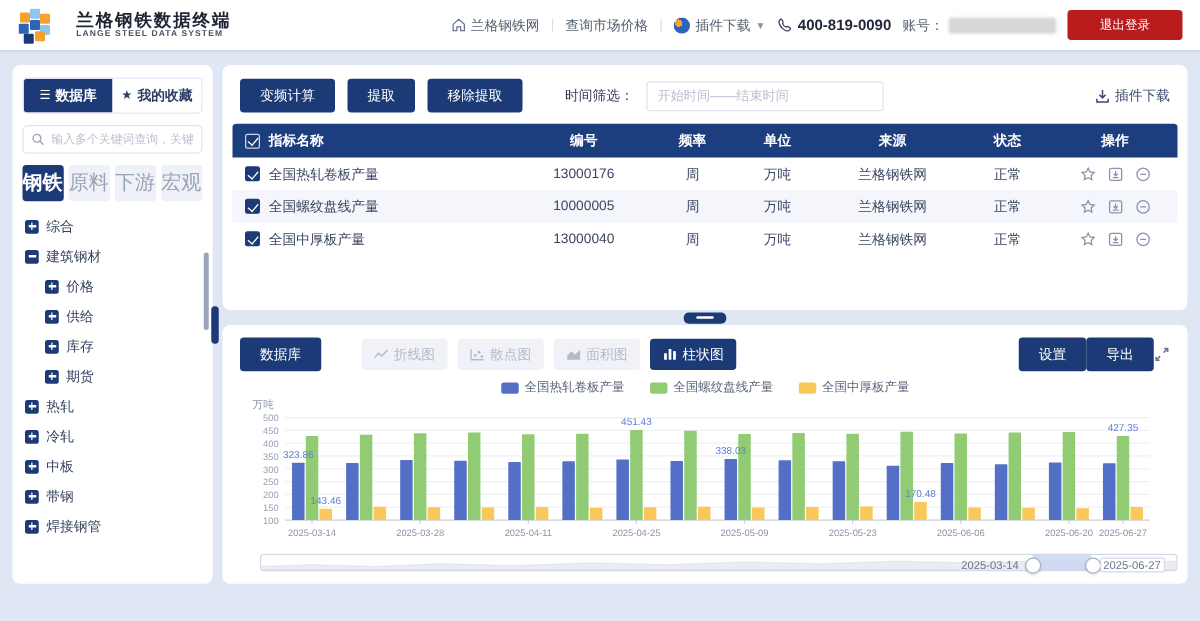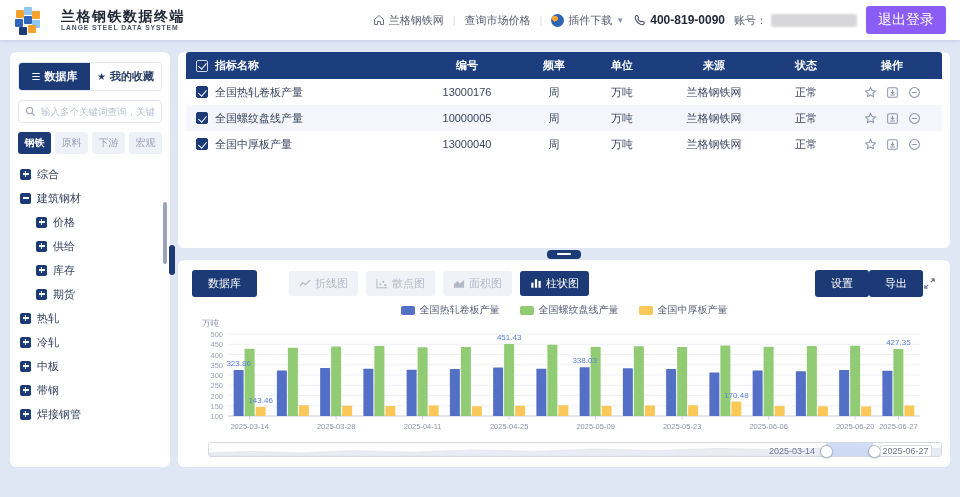--- a/index.html
+++ b/index.html
@@ -26,38 +26,38 @@
   .logo-sub  { font-size:6.8px; color:#4a5262; letter-spacing:.9px; font-weight:bold; }
   .hdr-right { margin-left:auto; display:flex; align-items:center; gap:9px; font-size:11px; color:#555e70; }
   .hdr-link  { display:flex; align-items:center; gap:4px; cursor:pointer; white-space:nowrap; }
   .hdr-sep   { color:#d8dce6; }
   .globe     { width:13px; height:13px; border-radius:50%;
                background:radial-gradient(circle at 30% 35%, #f6a12c 0 3px, transparent 3px), #2d64b8; }
   .caret     { font-size:8px; color:#8a93a6; }
   .phone-num { font-weight:bold; color:#23293a; font-size:12px; }
   .acct-label{ color:#555e70; }
   .acct-blur { width:86px; height:13px; background:#d7d7d9; border-radius:2px; filter:blur(1.2px); }
-  .logout-btn{ background:#8b5cf6; color:#fff; font-size:14px; border:none; border-radius:3px;
-               padding:5px 12px; cursor:pointer; white-space:nowrap; }
+  .logout-btn{ background:#b91c1c; color:#fff; font-size:10px; border:none; border-radius:3px;
+               padding:5px 26px; cursor:pointer; white-space:nowrap; }
 
   
   .sidebar { position:absolute; left:10px; top:52px; width:160px; bottom:30px; background:#fff;
              border-radius:6px; padding:10px 8px; overflow:hidden; }
   .sb-tabs { display:flex; border-radius:4px; overflow:hidden; border:1px solid #e3e7f0; }
   .sb-tab  { flex:1; display:flex; align-items:center; justify-content:center; gap:4px;
              font-size:11px; padding:6px 0; cursor:pointer; color:#2b3f66; background:#fff; font-weight:bold; }
   .sb-tab.active { background:#1c3a75; color:#fff; }
   .sb-tab .ticon { font-size:10px; }
   .sb-search { margin-top:9px; display:flex; align-items:center; gap:5px; border:1px solid #dfe3ec;
                border-radius:4px; padding:5px 6px; }
   .sb-search svg { flex:none; }
   .sb-search input { border:none; outline:none; width:100%; font-size:9.5px; color:#333; background:transparent; }
   .sb-search input::placeholder { color:#b9bfce; }
   .sb-cats { display:flex; gap:4px; margin-top:9px; }
-  .sb-cat  { flex:1; text-align:center; font-size:10px; padding:4px 0; border-radius:3px;
+  .sb-cat  { flex:1; text-align:left; font-size:16px; padding:4px 0; border-radius:3px;
              background:#eef1f8; color:#9aa2b5; cursor:pointer; }
   .sb-cat.active { background:#1c3a75; color:#fff; font-weight:bold; }
   .tree { margin-top:8px; height:298px; overflow:hidden; position:relative; }
   .tree-item { display:flex; align-items:center; gap:6px; padding:4.5px 2px; font-size:11px;
                color:#36425f; cursor:pointer; white-space:nowrap; }
   .tree-item.lvl1 { padding-left:18px; }
   .sq { width:11px; height:11px; flex:none; background:#1c3a75; border-radius:2px; position:relative; }
   .sq::before, .sq.minus::before { content:""; position:absolute; left:2.5px; top:4.8px; width:6px; height:1.4px; background:#fff; }
   .sq.plus::after { content:""; position:absolute; left:4.8px; top:2.5px; width:1.4px; height:6px; background:#fff; }
   .sb-scroll { position:absolute; right:3px; top:150px; width:4px; height:62px; background:#9aa3b8; border-radius:2px; }
@@ -251,20 +251,34 @@
           <span>焊接钢管</span>
         </div>
       </div>
     <div class="sb-scroll"></div>
   </div>
   <div class="sb-collapse"></div>
 
   <div class="main">
 
     <div class="panel tbl-panel">
+      <div class="toolbar">
+        <button class="btn-navy">变频计算</button>
+        <button class="btn-navy">提取</button>
+        <button class="btn-navy">移除提取</button>
+        <span class="tf-label">时间筛选：</span>
+        <input class="tf-input" placeholder="开始时间——结束时间" style="">
+        <span class="plugin">
+          <svg width="12" height="12" viewBox="0 0 12 12">
+              <path d="M6 1v6M3.5 4.8 6 7.3 8.5 4.8" fill="none" stroke="#3c4a6b" stroke-width="1.2"></path>
+              <path d="M1.5 8v2.5h9V8" fill="none" stroke="#3c4a6b" stroke-width="1.2"></path>
+            </svg>
+          <span>插件下载</span>
+        </span>
+      </div>
       <div class="tbl">
         <div class="tbl-head">
           <div class="c-name">
             <span class="cbx"></span>
             <span>指标名称</span>
           </div>
           <div class="c-code">编号</div>
           <div class="c-freq">频率</div>
           <div class="c-unit">单位</div>
           <div class="c-src">来源</div>

